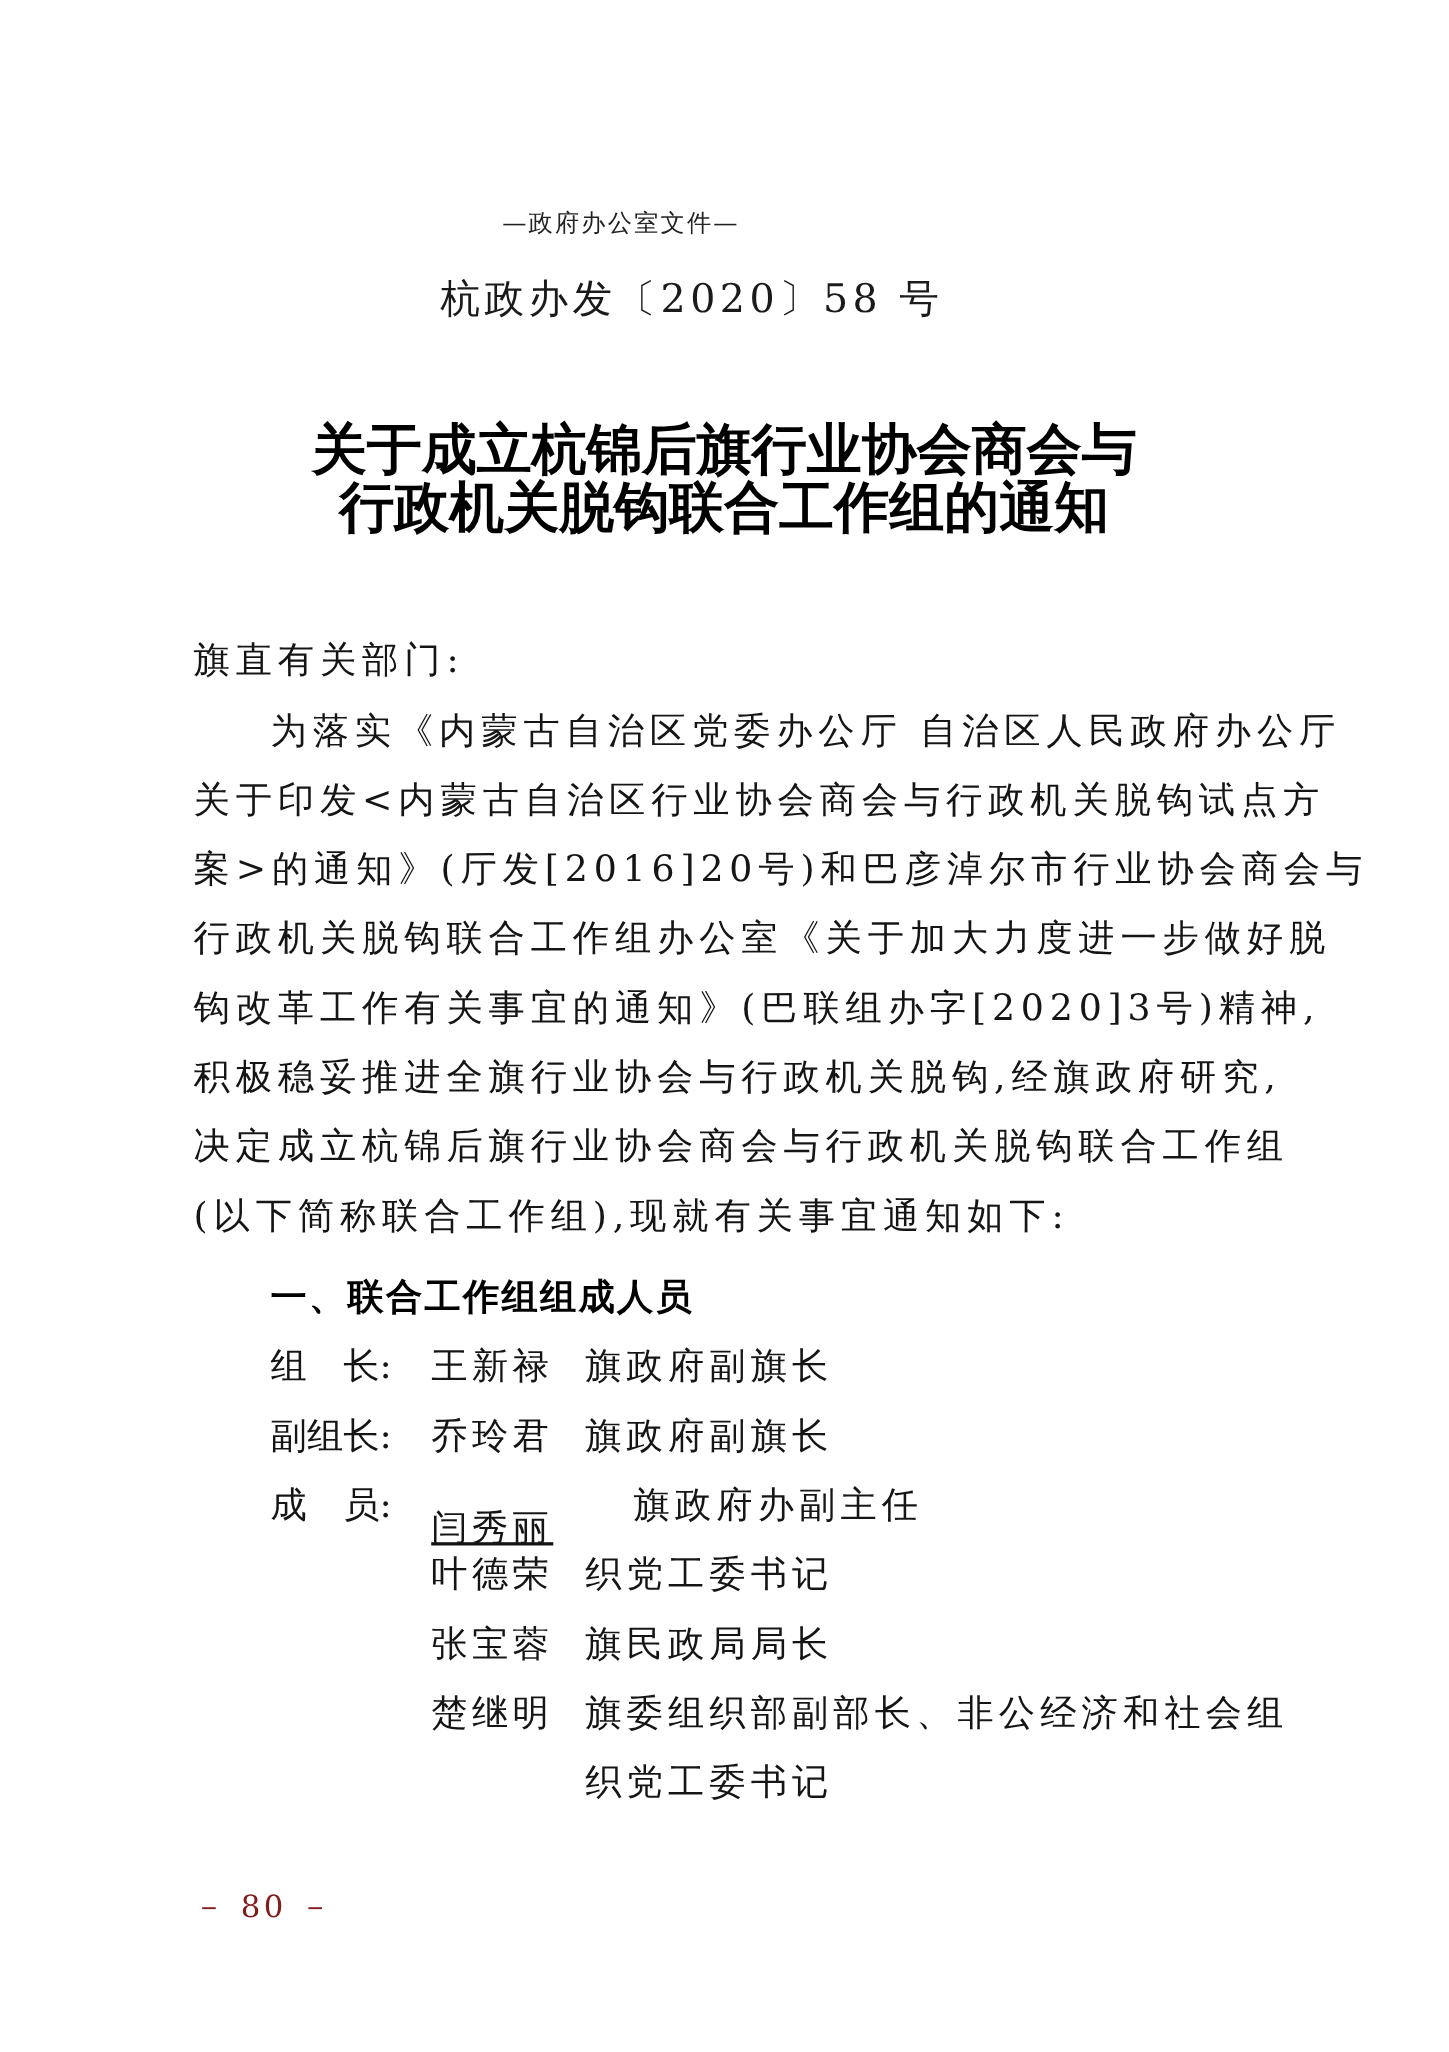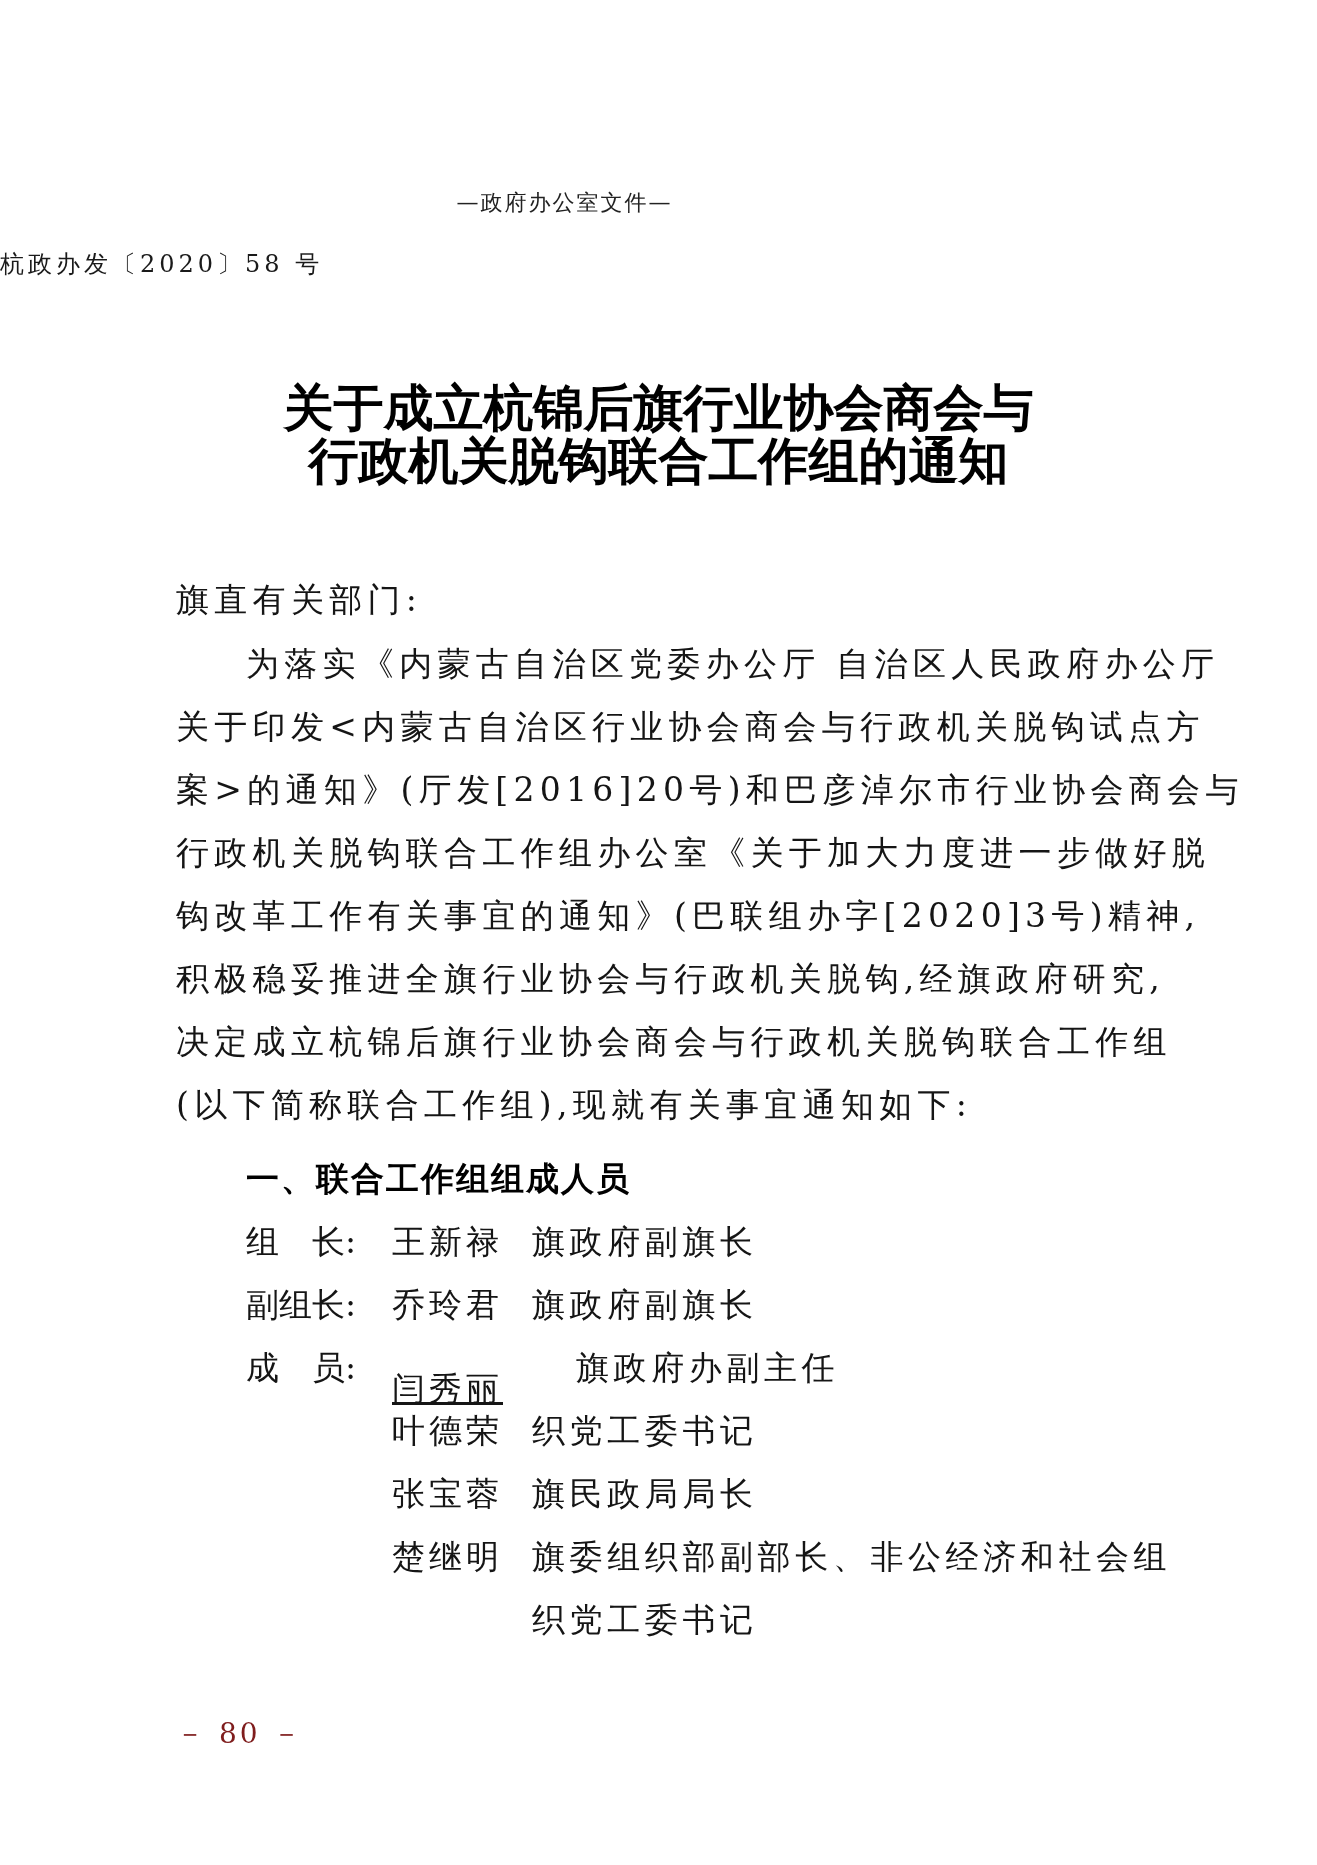--- a/index.html
+++ b/index.html
@@ -2,21 +2,21 @@
 <html><head>
   <meta charset="utf-8">
   <style>
     html, body { margin: 0; padding: 0; background: #ffffff; }
     body { width: 1317px; height: 1865px; position: relative; overflow: hidden; color: #111; }
     .abs { position: absolute; white-space: nowrap; }
     .serif { font-family: "DejaVu Serif", "Liberation Serif", serif; }
     .sans { font-family: "DejaVu Sans", "Liberation Sans", sans-serif; }
 
     .office-header { left: 0; width: 1129px; top: 188px; text-align: center; font-size: 22px; letter-spacing: 2px; color: #222; }
-    .doc-number { left: 0; width: 1258px; top: 248px; font-size: 24px; letter-spacing: 4px; color: #1a1a1a; }
+    .doc-number { left: 0; width: 1258px; top: 248px; text-align: center; font-size: 36px; letter-spacing: 4px; color: #1a1a1a; }
 
     .title { left: 0; width: 1317px; text-align: center; font-size: 50px; font-weight: bold; letter-spacing: 0px; color: #000; }
     .title-1 { top: 375px; }
     .title-2 { top: 428px; }
 
     .body-line { left: 176px; font-size: 33px; letter-spacing: 5.3px; color: #151515; }
     .indent { left: 246px; }
 
     .section-heading { left: 246px; top: 1157px; font-size: 33px; font-weight: bold; letter-spacing: 2px; color: #000; }
 

